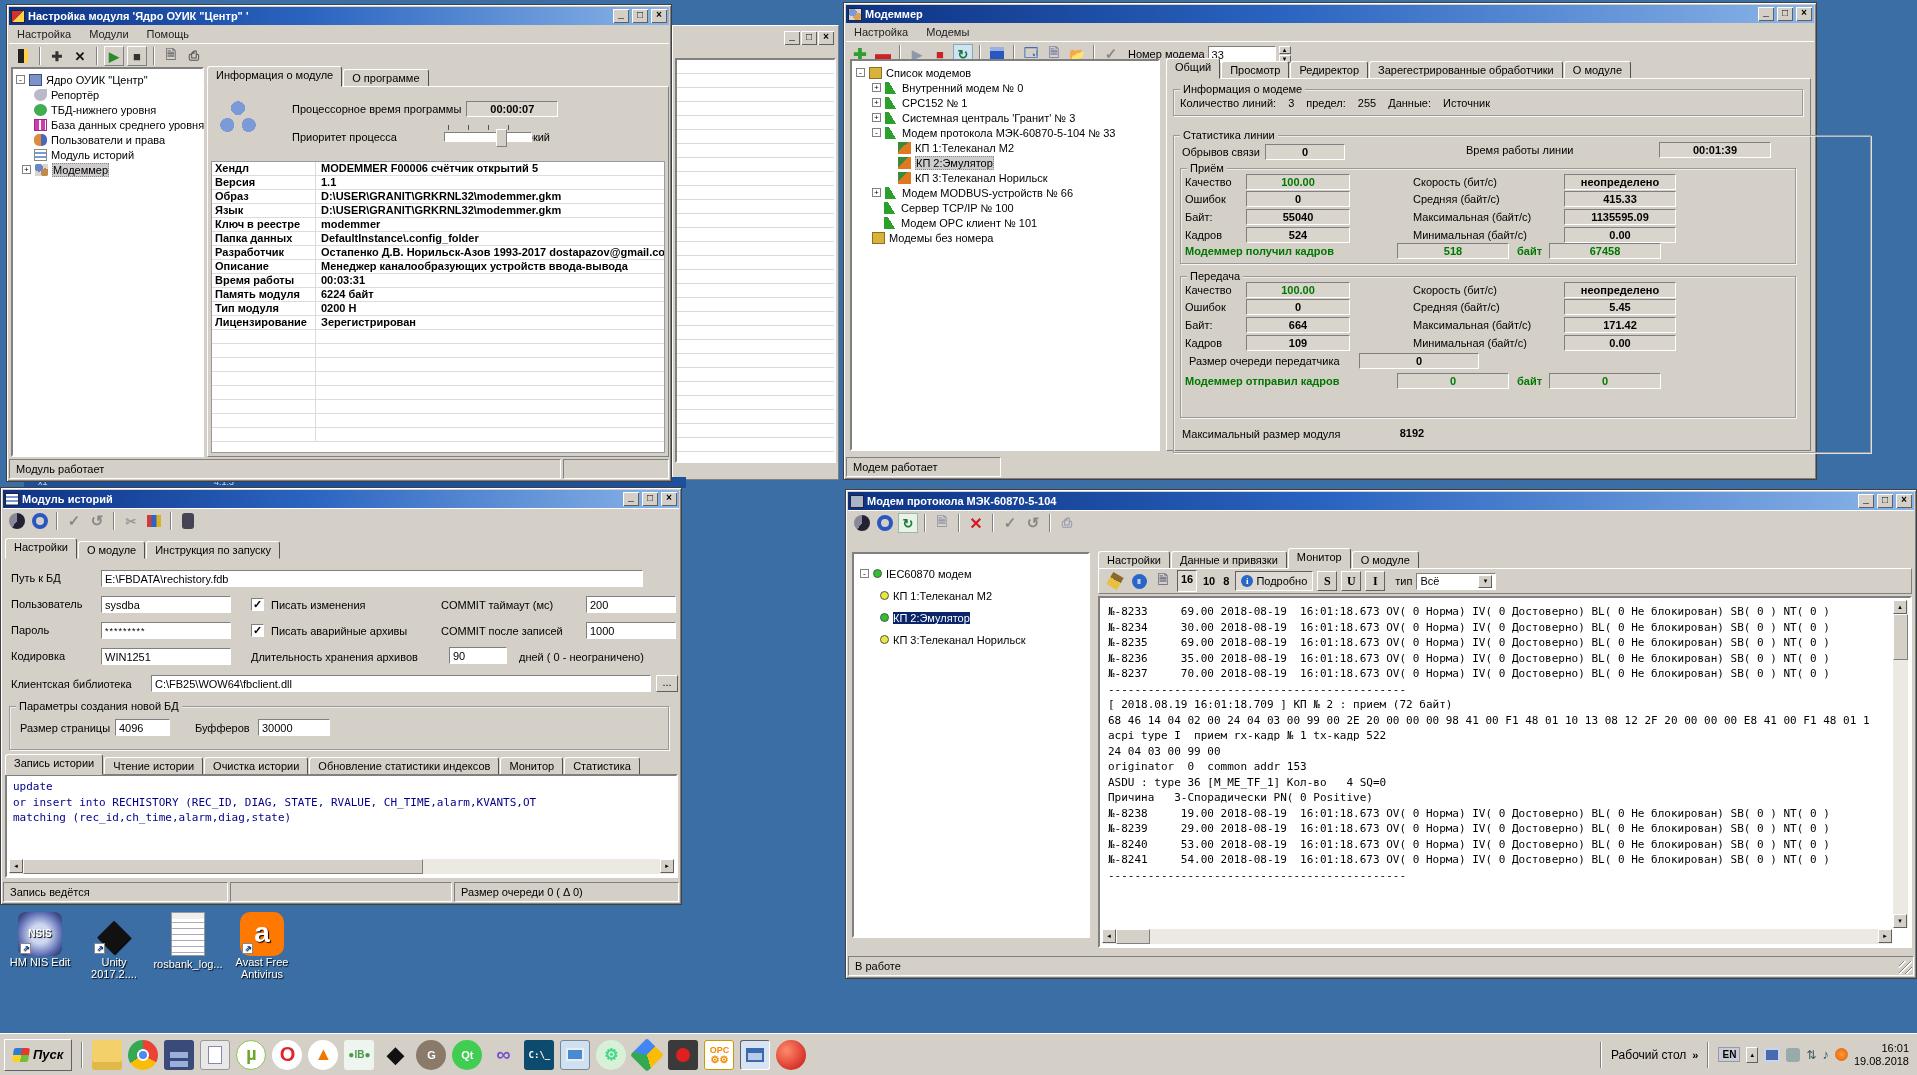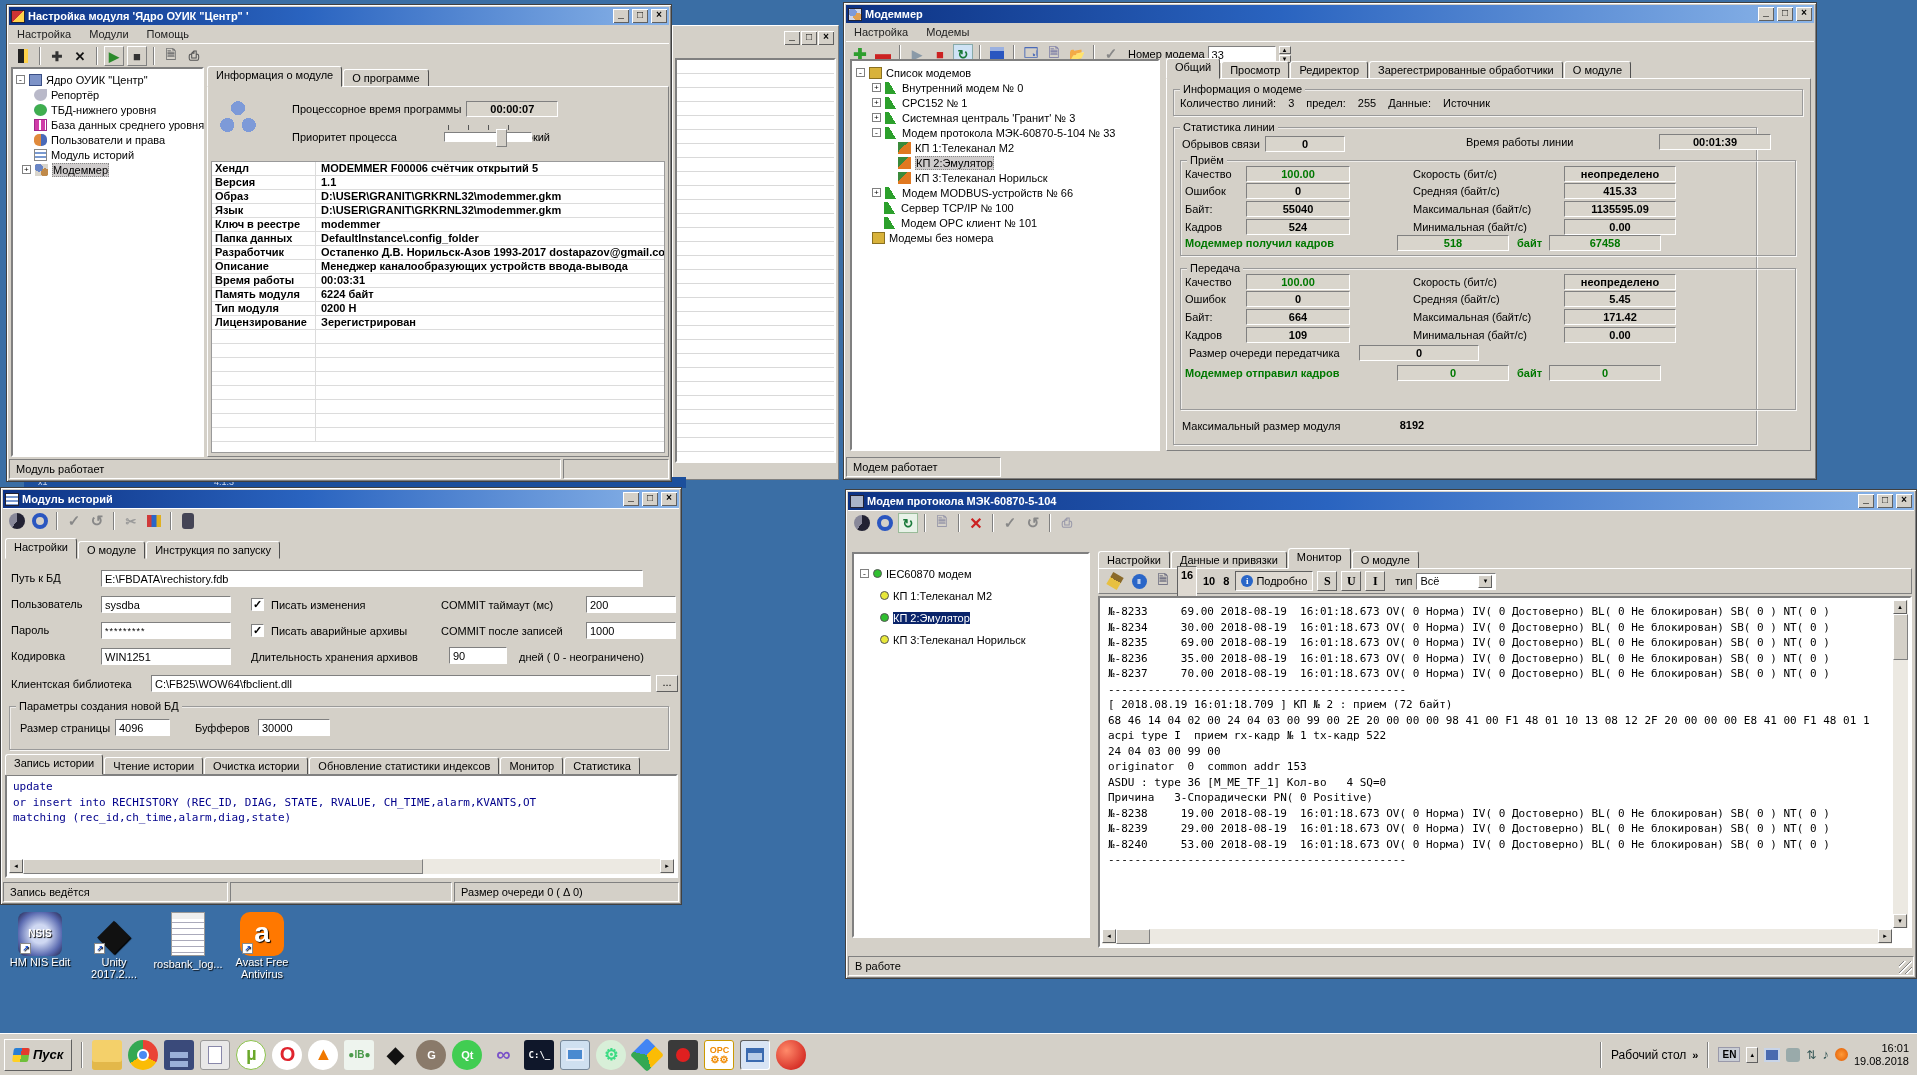--- a/index.html
+++ b/index.html
@@ -340,21 +340,21 @@
         <span class="leg">Информация о модеме</span>
         <div class="row" style="left:6px;top:7px;gap:12px">
           <span class="lbl">Количество линий:</span>
             <span class="lbl">3</span>
           <span class="lbl">предел:</span>
             <span class="lbl">255</span>
           <span class="lbl">Данные:</span>
             <span class="lbl">Источник</span>
         </div>
       </div>
-      <div class="grp" style="left:6px;top:48px;width:584px;height:318px">
+      <div class="grp" style="left:6px;top:56px;width:698px;height:318px">
         <span class="leg">Статистика линии</span>
         <div class="row" style="left:8px;top:8px">
             <span class="lbl">Обрывов связи</span>
             <span class="box" style="width:80px">0</span>
           </div>
         <div class="row" style="left:292px;top:8px">
             <span class="lbl">Время работы линии</span>
             <span class="box" style="position:absolute;left:193px;width:112px">00:01:39</span>
           </div>
         <div class="grp" style="left:6px;top:32px;width:616px;height:96px">
@@ -602,21 +602,21 @@
       <span class="tab">О модуле</span>
     </div>
     <div class="abs rb" style="left:252px;top:78px;width:814px;height:26px;display:flex;align-items:center;gap:4px;padding:0 6px">
       <span class="ticon">
           <span style="width:12px;height:14px;background:linear-gradient(#8a6a2a 0 6px,#e8c040 6px);transform:rotate(30deg)"></span>
         </span>
       <span class="ticon">
           <span style="width:15px;height:15px;border-radius:50%;background:#2a66c8;color:#fff;font:bold 8px/15px 'Liberation Sans';text-align:center">‖</span>
         </span>
       <span class="ticon" style="color:#778">🗎</span>
-      <span class="btn pressed" style="width:20px;height:31px;font-weight:bold;line-height:16px">16</span>
+      <span class="btn pressed" style="width:20px;height:22px;font-weight:bold;line-height:16px">16</span>
       <span class="lbl" style="font-weight:bold;padding:0 2px">10</span>
       <span class="lbl" style="font-weight:bold;padding:0 2px">8</span>
       <span class="btn pressed" style="height:20px;display:inline-flex;align-items:center;gap:3px;padding:0 5px">
           <span style="width:12px;height:12px;border-radius:50%;background:#2a66c8;color:#fff;font:bold 9px/12px 'Liberation Serif';text-align:center">i</span>
           <span>Подробно</span>
         </span>
       <span class="btn" style="width:20px;height:20px;font:bold 12px/18px 'Liberation Serif'">S</span>
       <span class="btn" style="width:20px;height:20px;font:bold 12px/18px 'Liberation Serif'">U</span>
       <span class="btn" style="width:20px;height:20px;font:bold 12px/18px 'Liberation Serif'">I</span>
       <span class="lbl" style="margin-left:6px">тип</span>
@@ -635,20 +635,21 @@
       <div class="ll">[ 2018.08.19 16:01:18.709 ] КП № 2 : прием (72 байт)</div>
       <div class="ll">68 46 14 04 02 00 24 04 03 00 99 00 2E 20 00 00 00 98 41 00 F1 48 01 10 13 08 12 2F 20 00 00 00 E8 41 00 F1 48 01 1</div>
       <div class="ll">acpi type I  прием rx-кадр № 1 tx-кадр 522</div>
       <div class="ll">24 04 03 00 99 00</div>
       <div class="ll">originator  0  common addr 153</div>
       <div class="ll">ASDU : type 36 [M_ME_TF_1] Кол-во   4 SQ=0</div>
       <div class="ll">Причина   3-Спорадически PN( 0 Positive)</div>
       <div class="ll">№-8238     19.00 2018-08-19  16:01:18.673 OV( 0 Норма) IV( 0 Достоверно) BL( 0 Не блокирован) SB( 0 ) NT( 0 )</div>
       <div class="ll">№-8239     29.00 2018-08-19  16:01:18.673 OV( 0 Норма) IV( 0 Достоверно) BL( 0 Не блокирован) SB( 0 ) NT( 0 )</div>
       <div class="ll">№-8240     53.00 2018-08-19  16:01:18.673 OV( 0 Норма) IV( 0 Достоверно) BL( 0 Не блокирован) SB( 0 ) NT( 0 )</div>
+      <div class="ll">№-8241     54.00 2018-08-19  16:01:18.673 OV( 0 Норма) IV( 0 Достоверно) BL( 0 Не блокирован) SB( 0 ) NT( 0 )</div>
       <div class="ll">---------------------------------------------</div>
       <div class="abs track" style="right:2px;top:2px;width:15px;bottom:18px">
           <span class="sbtn" style="display:block">▴</span>
           <span class="rb" style="display:block;height:46px;background:#d4d0c8"></span>
           <span class="sbtn abs" style="bottom:0">▾</span>
         </div>
       <div class="abs track" style="left:2px;bottom:2px;right:18px;height:15px;display:flex">
           <span class="sbtn">◂</span>
           <span class="rb" style="width:34px;background:#d4d0c8"></span>
           <span style="flex:1"></span>
@@ -695,21 +696,21 @@
         <span style="width:14px;height:18px;background:#fff;border:1px solid #88a"></span>
       </span>
     <span class="qicon" style="border-radius:50%;background:#fff;border:1px solid #8bc34a;color:#6aa82a;font-size:18px">µ</span>
     <span class="qicon" style="border-radius:50%;background:#fff;color:#e0242e;font-size:20px">O</span>
     <span class="qicon" style="background:#fff;border-radius:50%;color:#f07800;font-size:18px">▲</span>
     <span class="qicon" style="background:#eef4ee;color:#4a9a4a;font-size:10px">●IB●</span>
     <span class="qicon" style="color:#111;font-size:22px">◆</span>
     <span class="qicon" style="border-radius:50%;background:#8a7a6a;color:#fff">G</span>
     <span class="qicon" style="background:#41cd52;color:#fff;border-radius:50%">Qt</span>
     <span class="qicon" style="color:#7a52c8;font-size:20px">∞</span>
-    <span class="qicon" style="background:#0f172a;color:#fff;font:bold 9px 'DejaVu Sans Mono'">C:\_</span>
+    <span class="qicon" style="background:#0c4a6e;color:#fff;font:bold 9px 'DejaVu Sans Mono'">C:\_</span>
     <span class="qicon" style="background:#cfe0f0;border:1px solid #789">
         <span style="width:18px;height:13px;background:#4a8ad0;border:2px solid #e8eef8"></span>
       </span>
     <span class="qicon" style="border-radius:50%;background:#d8efd8;color:#3ddc84;font-size:16px">⚙</span>
     <span class="qicon" style="background:conic-gradient(#fbbc05 0 33%,#34a853 33% 66%,#4285f4 66%);transform:rotate(45deg);width:24px;height:24px;margin:0 3px"></span>
     <span class="qicon" style="background:#3a3a3a">
         <span style="width:14px;height:14px;border-radius:50%;background:#e02020"></span>
       </span>
     <span class="qicon" style="background:#fff;border:1px solid #c90;color:#f08a00;flex-direction:column;font-size:9px;line-height:9px">
         <span>OPC</span>

